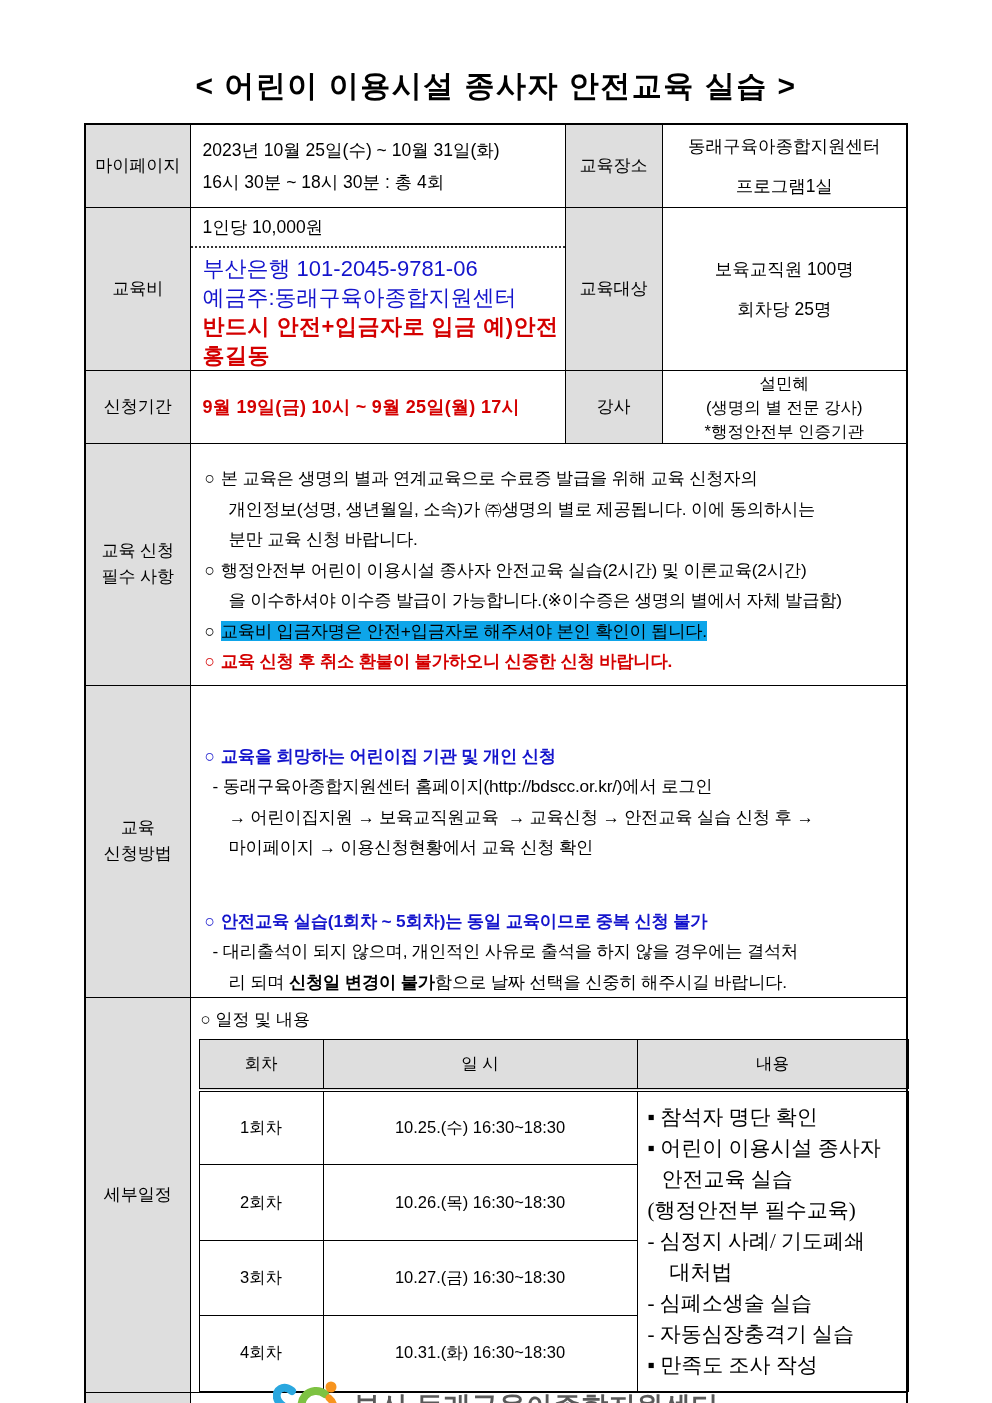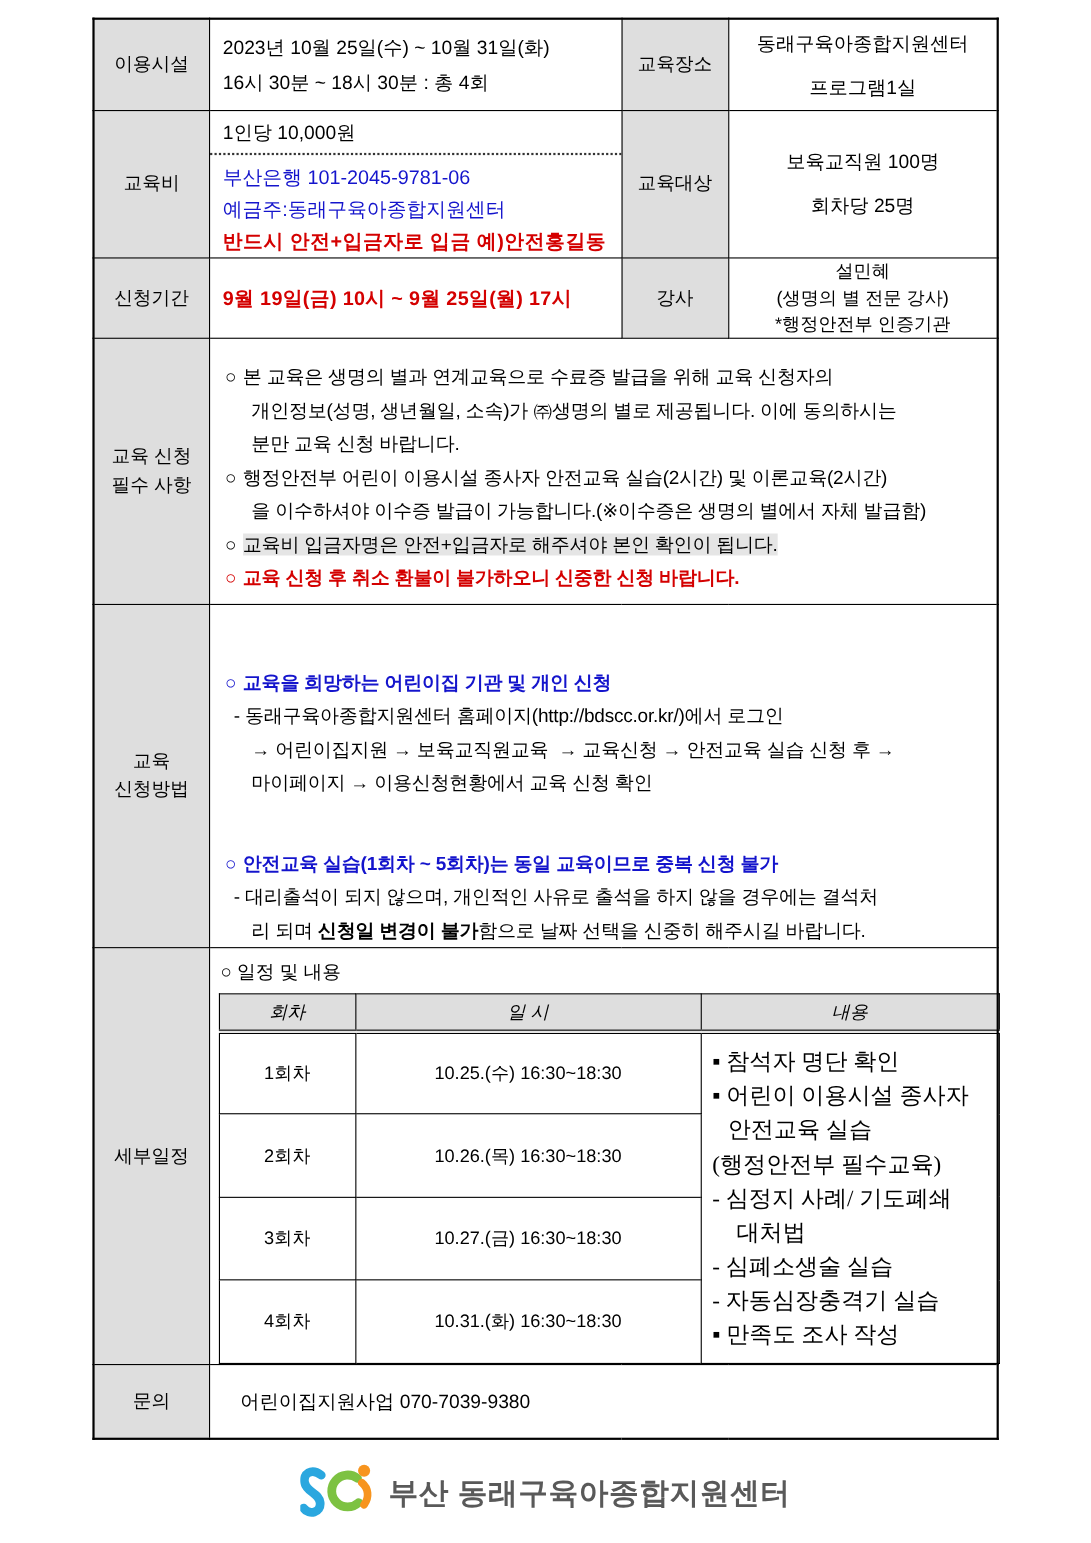--- a/index.html
+++ b/index.html
@@ -33,53 +33,52 @@
   .spread { text-align:center; font-size:17.5px; }
   .spread > div { line-height:40px; }
 
   
   .fee-cell { vertical-align:top; }
   .fee-top {
     height:40px; display:flex; align-items:center; padding-left:12px;
     font-size:17.5px; border-bottom:2px dotted #333;
   }
   .fee-mid { padding:6px 0 0 12px; }
-  .fee-mid > div { line-height:29px; font-size:18px; }
+  .fee-mid > div { line-height:29px; font-size:22px; }
   .blue-text { color:#1414CC; }
   .fee-warning { color:#D40000; font-weight:bold; letter-spacing:0.5px; }
 
   
   .period-cell { font-size:18px; font-weight:bold; color:#D40000; padding-left:12px; letter-spacing:0.3px; }
   .instructor-cell { text-align:center; font-size:16.5px; }
   .instructor-cell > div { line-height:24px;text-align:center; }
 
   
   .textblock { vertical-align:top; padding:12px 8px 0 14px; font-size:17.3px; letter-spacing:-0.2px; }
   .tb-line { line-height:30.5px; white-space:pre; }
   .tb-line .bullet { margin-right:6px; }
   .cont   { padding-left:24px; }
   .sub    { padding-left:8px; }
   .subsub { padding-left:24px; }
-  .hl { background:#e5e5e5; }
+  .hl { background:#0ea5e9; }
   .red-line { color:#D40000; font-weight:bold; }
   .blue-bold { color:#1414CC; font-weight:bold;margin-top:43px; }
   .bold { font-weight:bold; }
 
   
   .sched-cell { vertical-align:top; padding:10px 2px 0 6px; }
   .sched-heading { font-size:17px; padding-left:4px; margin-bottom:8px; }
   table.sched {
     width:709px; border-collapse:collapse; table-layout:fixed; margin-left:2px;
     border:1.8px solid #000;
   }
   table.sched td, table.sched th { border:1.6px solid #000; font-size:16.5px; font-weight:normal; }
   table.sched th {
-    background:#DEDEDE; height:34px; text-align:center;
+    background:#DEDEDE; height:50px; text-align:center;
     border-bottom:4px double #000;
-    font-style:italic;
   }
   table.sched td.round, table.sched td.rdate { text-align:center; height:73px; }
   td.content-cell { vertical-align:middle; padding:10px 6px 10px 10px; }
   .content-line { line-height:31px; white-space:pre; font-size:21px;font-family:Liberation Serif, serif; }
   .ind1 { padding-left:14px; }
   .ind2 { padding-left:22px; }
 
   
   .contact-cell { font-size:17.5px; padding-left:28px; }
 
@@ -88,32 +87,33 @@
     position:absolute; left:0; right:0; top:1312px;
     display:flex; justify-content:center; align-items:center; gap:10px;
   }
   .org-name { font-size:27px; font-weight:600; color:#595959; letter-spacing:0.5px; }
 </style>
 </head>
 <body>
 
 <div class="page">
 
+  <h1 class="title">&lt; 어린이 이용시설 종사자 안전교육 실습 &gt;</h1>
 
   <table class="main">
     <colgroup>
       <col style="width:105px">
         <col style="width:375px">
         <col style="width:97px">
         <col style="width:245px">
     </colgroup>
     <tbody>
 
       <tr style="height:83px">
-        <td class="lbl">이용시설</td>
+        <td class="lbl">마이페이지</td>
         <td class="dt-cell">
           <div>2023년 10월 25일(수) ~ 10월 31일(화)</div>
           <div>16시 30분 ~ 18시 30분  : 총 4회</div>
         </td>
         <td class="lbl">교육장소</td>
         <td class="spread">
           <div>동래구육아종합지원센터</div>
           <div>프로그램1실</div>
         </td>
       </tr>

